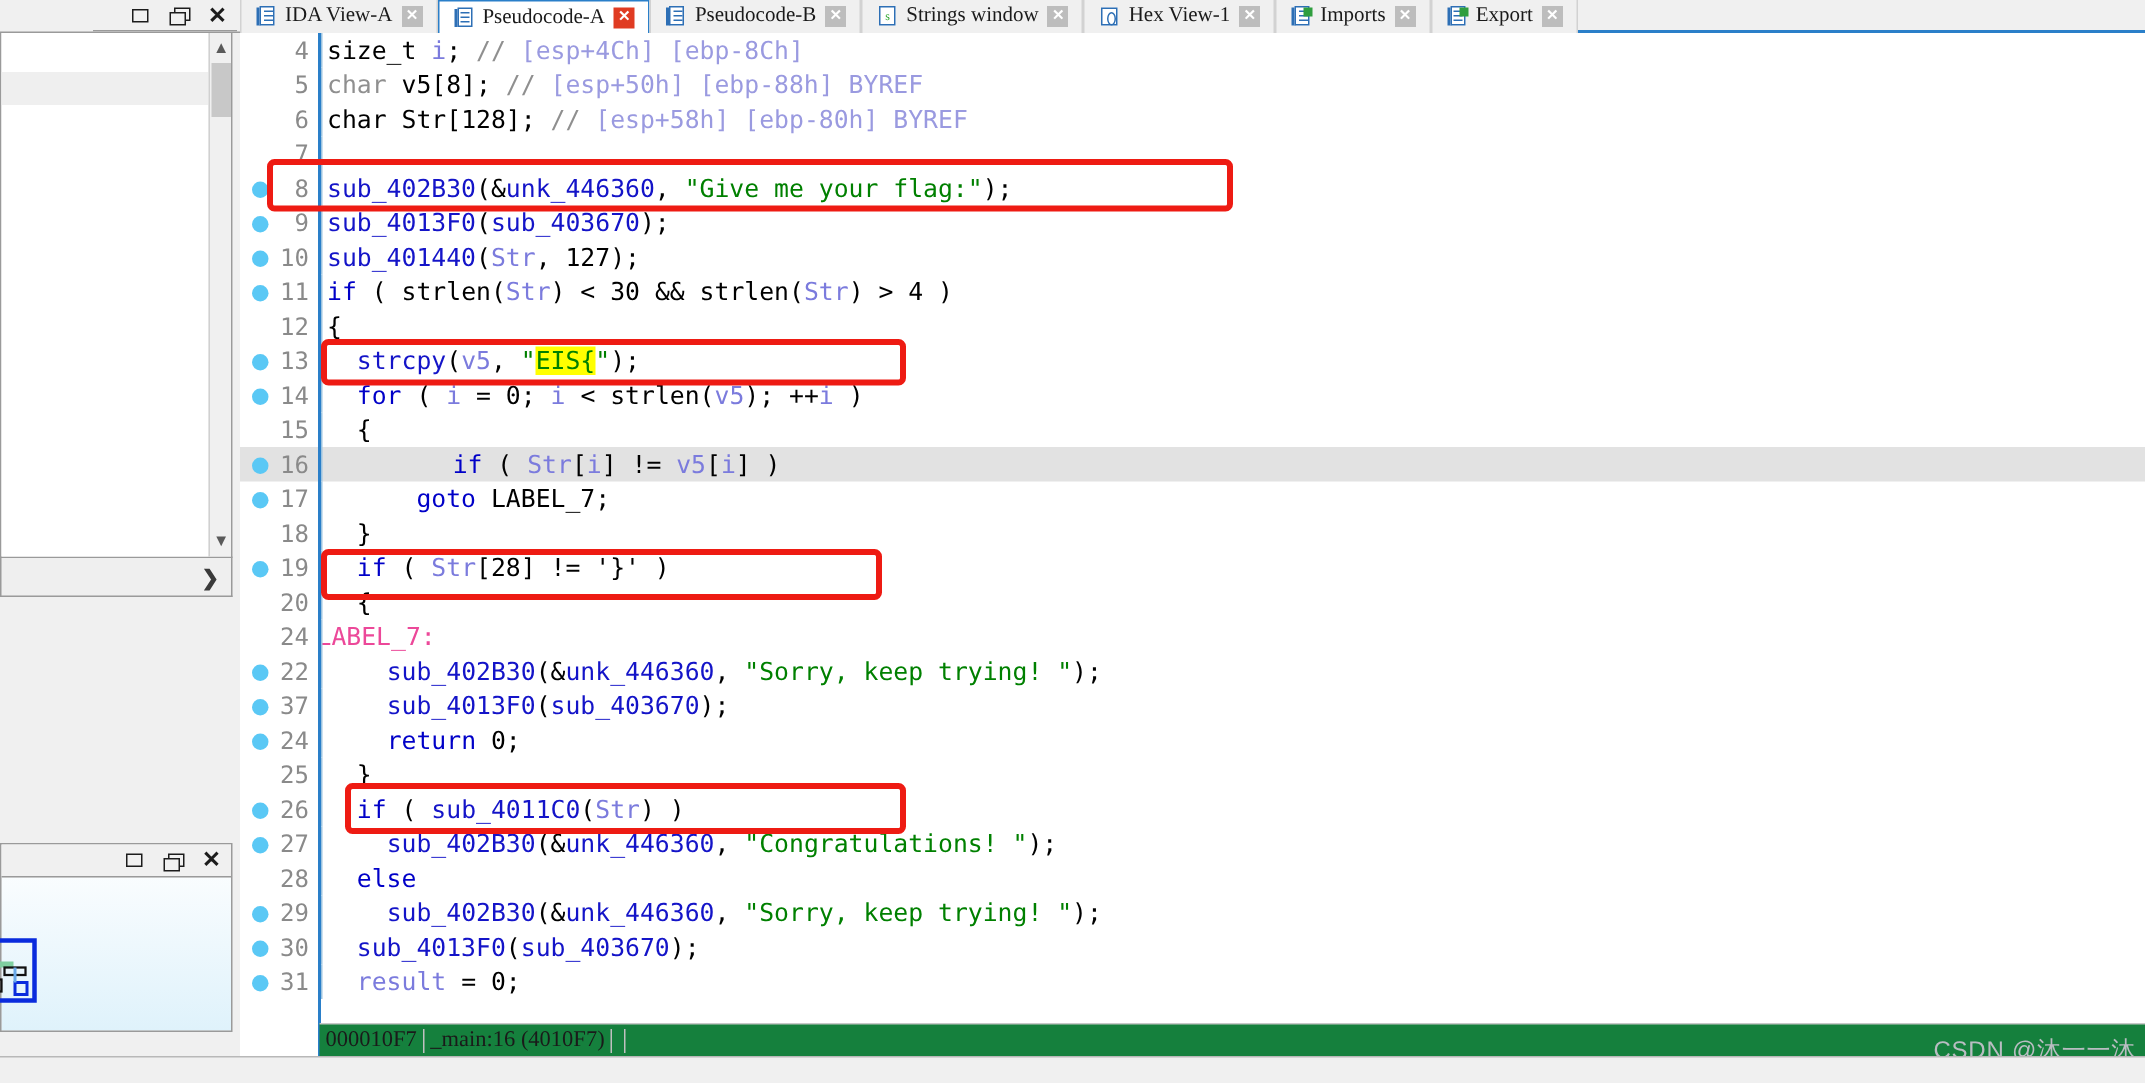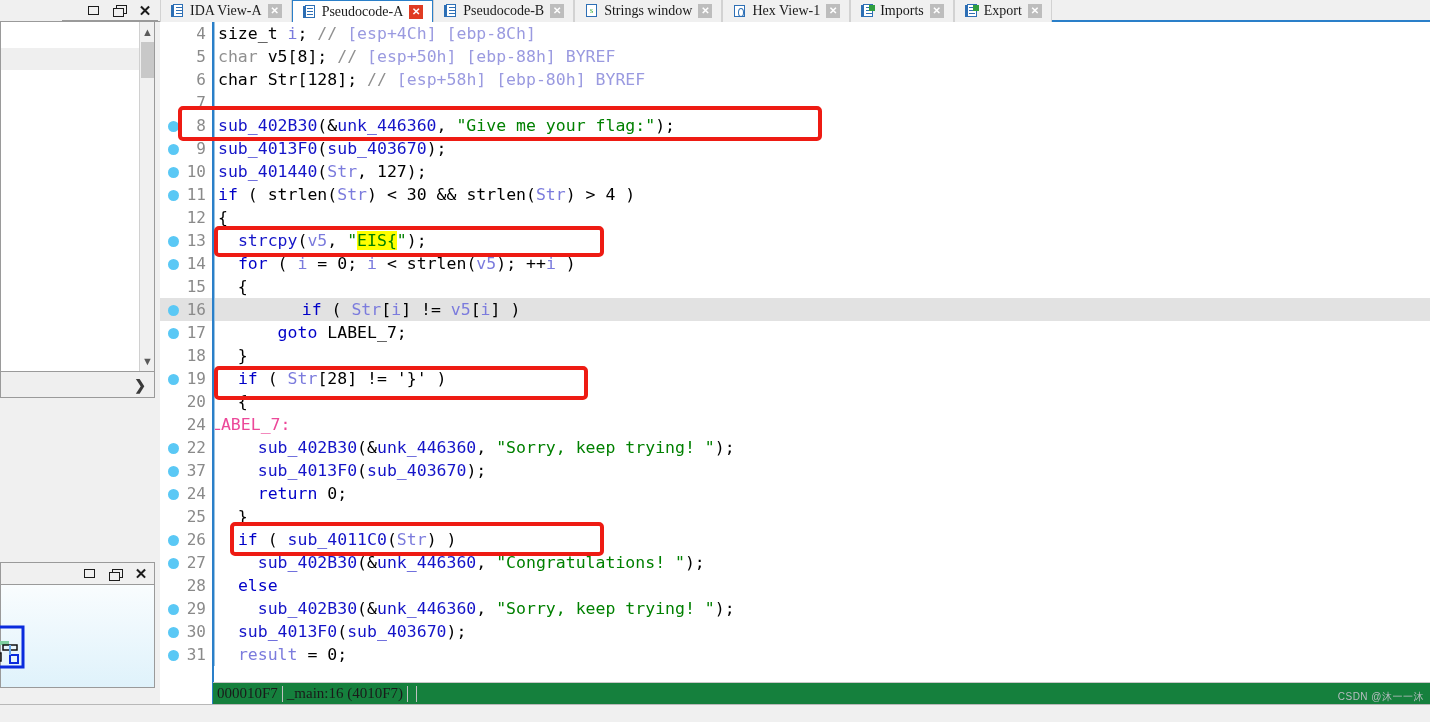--- a/index.html
+++ b/index.html
@@ -175,21 +175,21 @@
 
   #code-leftedge {
     position:absolute; left:160px; top:22px; width:53px; height:682px; background:#ffffff;
   }
   #bottom-strip {
     position:absolute; left:0; top:704px; width:1430px; height:18px; background:#f0f0f0;
     border-top:1px solid #b8b8b8;
   }
   #watermark {
     position:absolute; right: 6px; top: 690px;
-    font-family:"Liberation Sans", sans-serif; font-size: 10px; color:#b9bdc2;
+    font-family:"Liberation Sans", sans-serif; font-size: 16px; color:#b9bdc2;
     letter-spacing: 0.5px;
   }
   #wm-line {
     position:absolute; right:0; top: 704px; width:1430px; height:2px; background:#2a7fc9;
   }
   #left-vline { position:absolute; left:212px; top:22px; width:2px; height:682px; background:#2a7fc9; }
 </style>
 </head>
 <body>
 

